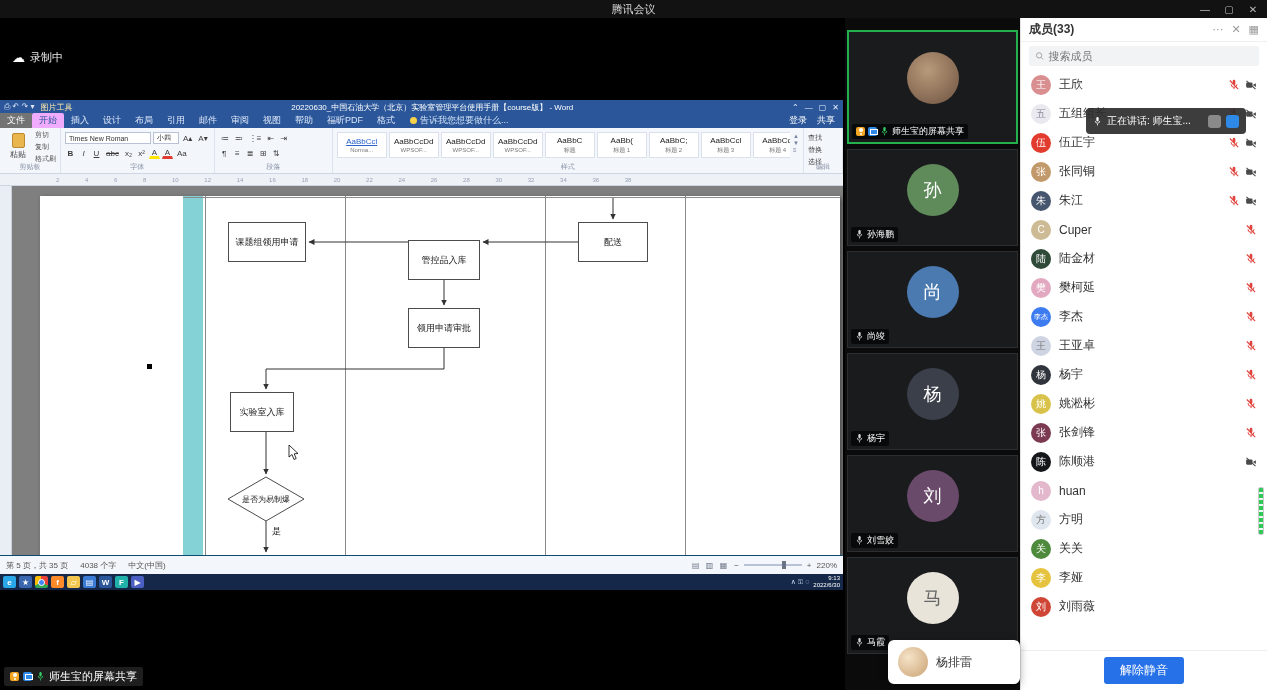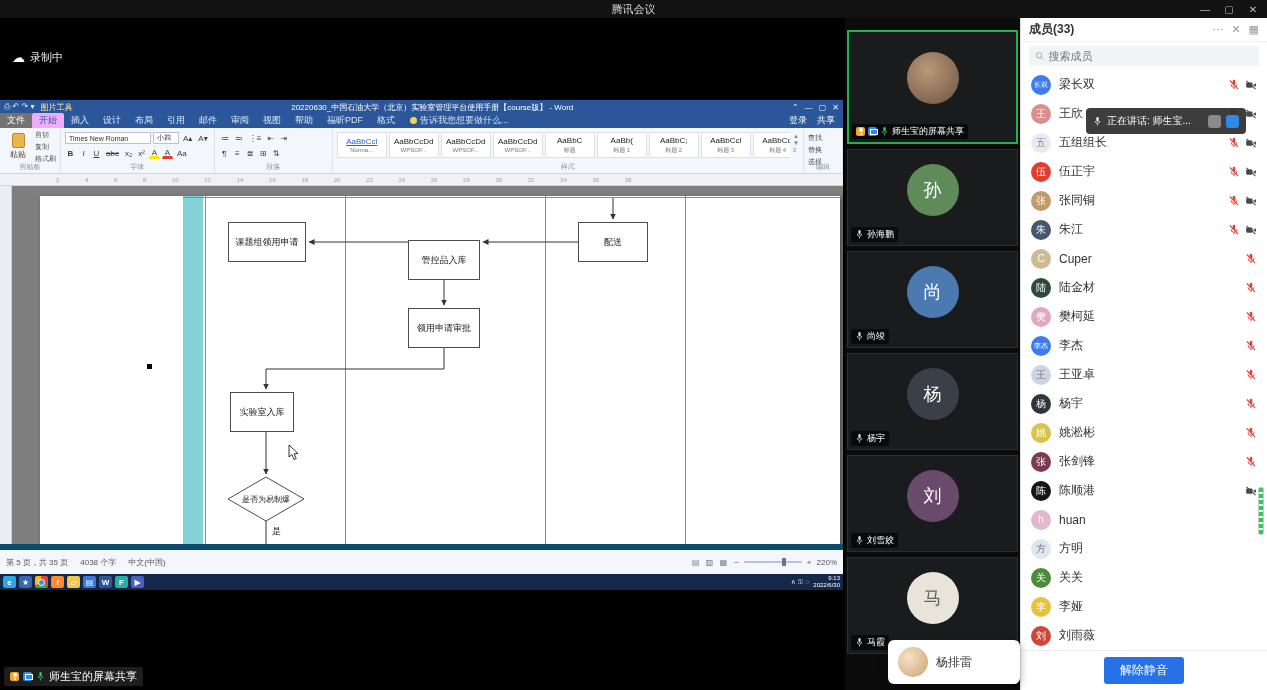--- a/index.html
+++ b/index.html
@@ -68,21 +68,21 @@
   #fb-ctrl{left:368px;top:44px;width:72px;height:40px}
   #fb-deliver{left:538px;top:26px;width:70px;height:40px}
   #fb-approve{left:368px;top:112px;width:72px;height:40px}
   #fb-lab{left:190px;top:196px;width:64px;height:40px}
   #fb-decision{left:188px;top:281px;width:76px;height:44px;border:none;background:transparent;font-size:8px}
   #fb-yes{position:absolute;left:232px;top:329px;font-size:9px;color:#1a1a1a}
   .fc-svg{position:absolute;left:0;top:0;width:800px;height:364px;pointer-events:none}
   .ins-dot{position:absolute;left:107px;top:168px;width:5px;height:5px;background:#000}
   .cursor{position:absolute;left:248px;top:248px}
 
-  .w-status{height:30px;background:#f3f6fb;border-top:6px solid #0c4a6e;display:flex;align-items:center;font-size:8px;color:#555;padding:0 6px;gap:12px}
+  .w-status{height:19px;background:#f3f6fb;border-top:1px solid #0c4a6e;display:flex;align-items:center;font-size:8px;color:#555;padding:0 6px;gap:12px}
   .ws-right{margin-left:auto;display:flex;align-items:center;gap:5px}
   .ws-views{letter-spacing:2px;color:#6b7486}
   .zoom-track{width:58px;height:2px;background:#b9c2d4;position:relative}
   .zoom-thumb{position:absolute;left:38px;top:-3px;width:4px;height:8px;background:#6b7486}
 
   .taskbar{position:absolute;left:0;bottom:0;width:843px;height:16px;background:#16284a;display:flex;align-items:center;padding:0 3px;gap:3px;z-index:5}
   .tb-ic{width:13px;height:12px;border-radius:2px;display:flex;align-items:center;justify-content:center;font-size:8px;color:#fff;font-weight:bold}
   .tb-ic.chrome{background:conic-gradient(#ea4335 0 120deg,#34a853 120deg 240deg,#fbbc05 240deg 360deg);position:relative}
   .tb-ic.chrome::after{content:"";width:5px;height:5px;border-radius:50%;background:#4285f4;border:1px solid #fff}
   .tb-tray{margin-left:auto;display:flex;align-items:center;gap:4px;color:#cfe0f5;font-size:7px}
@@ -484,37 +484,20 @@
   </div>
   <div class="p-search">
     <svg width="10" height="10" viewBox="0 0 16 16">
         <circle cx="7" cy="7" r="4.5" fill="none" stroke="#9a9a9a" stroke-width="1.5"></circle>
         <line x1="10.5" y1="10.5" x2="14" y2="14" stroke="#9a9a9a" stroke-width="1.5"></line>
       </svg>
     <input type="text" placeholder="搜索成员" style="">
   </div>
   <div class="p-list">
       <div class="m-row">
-    <span class="m-avatar two" style="background: rgb(61, 123, 240);">长双</span>
-    <span class="m-name">梁长双</span>
-    <span class="m-icons">
-      <svg class="ic-mic" width="12" height="12" viewBox="0 0 16 16">
-        <rect x="6.2" y="1" width="3.6" height="7" rx="1.8" fill="#e0443e"></rect>
-        <path d="M4,7 a4,4 0 0 0 8,0" fill="none" stroke="#e0443e" stroke-width="1.3"></path>
-        <line x1="8" y1="11" x2="8" y2="13.5" stroke="#e0443e" stroke-width="1.3"></line>
-        <line x1="2.5" y1="2" x2="13.5" y2="13.5" stroke="#e0443e" stroke-width="1.5"></line>
-      </svg>
-      <svg class="ic-cam" width="12" height="12" viewBox="0 0 16 16">
-        <rect x="1.5" y="4.5" width="8.5" height="7" rx="1.5" fill="#4a4a4a"></rect>
-        <polygon points="10.5,8 14.5,5.5 14.5,10.5" fill="#4a4a4a"></polygon>
-        <line x1="2" y1="2.5" x2="14" y2="13.5" stroke="#4a4a4a" stroke-width="1.5"></line>
-      </svg>
-    </span>
-  </div>
-      <div class="m-row">
     <span class="m-avatar" style="background: rgb(217, 143, 143);">王</span>
     <span class="m-name">王欣</span>
     <span class="m-icons">
       <svg class="ic-mic" width="12" height="12" viewBox="0 0 16 16">
         <rect x="6.2" y="1" width="3.6" height="7" rx="1.8" fill="#e0443e"></rect>
         <path d="M4,7 a4,4 0 0 0 8,0" fill="none" stroke="#e0443e" stroke-width="1.3"></path>
         <line x1="8" y1="11" x2="8" y2="13.5" stroke="#e0443e" stroke-width="1.3"></line>
         <line x1="2.5" y1="2" x2="13.5" y2="13.5" stroke="#e0443e" stroke-width="1.5"></line>
       </svg>
       <svg class="ic-cam" width="12" height="12" viewBox="0 0 16 16">

